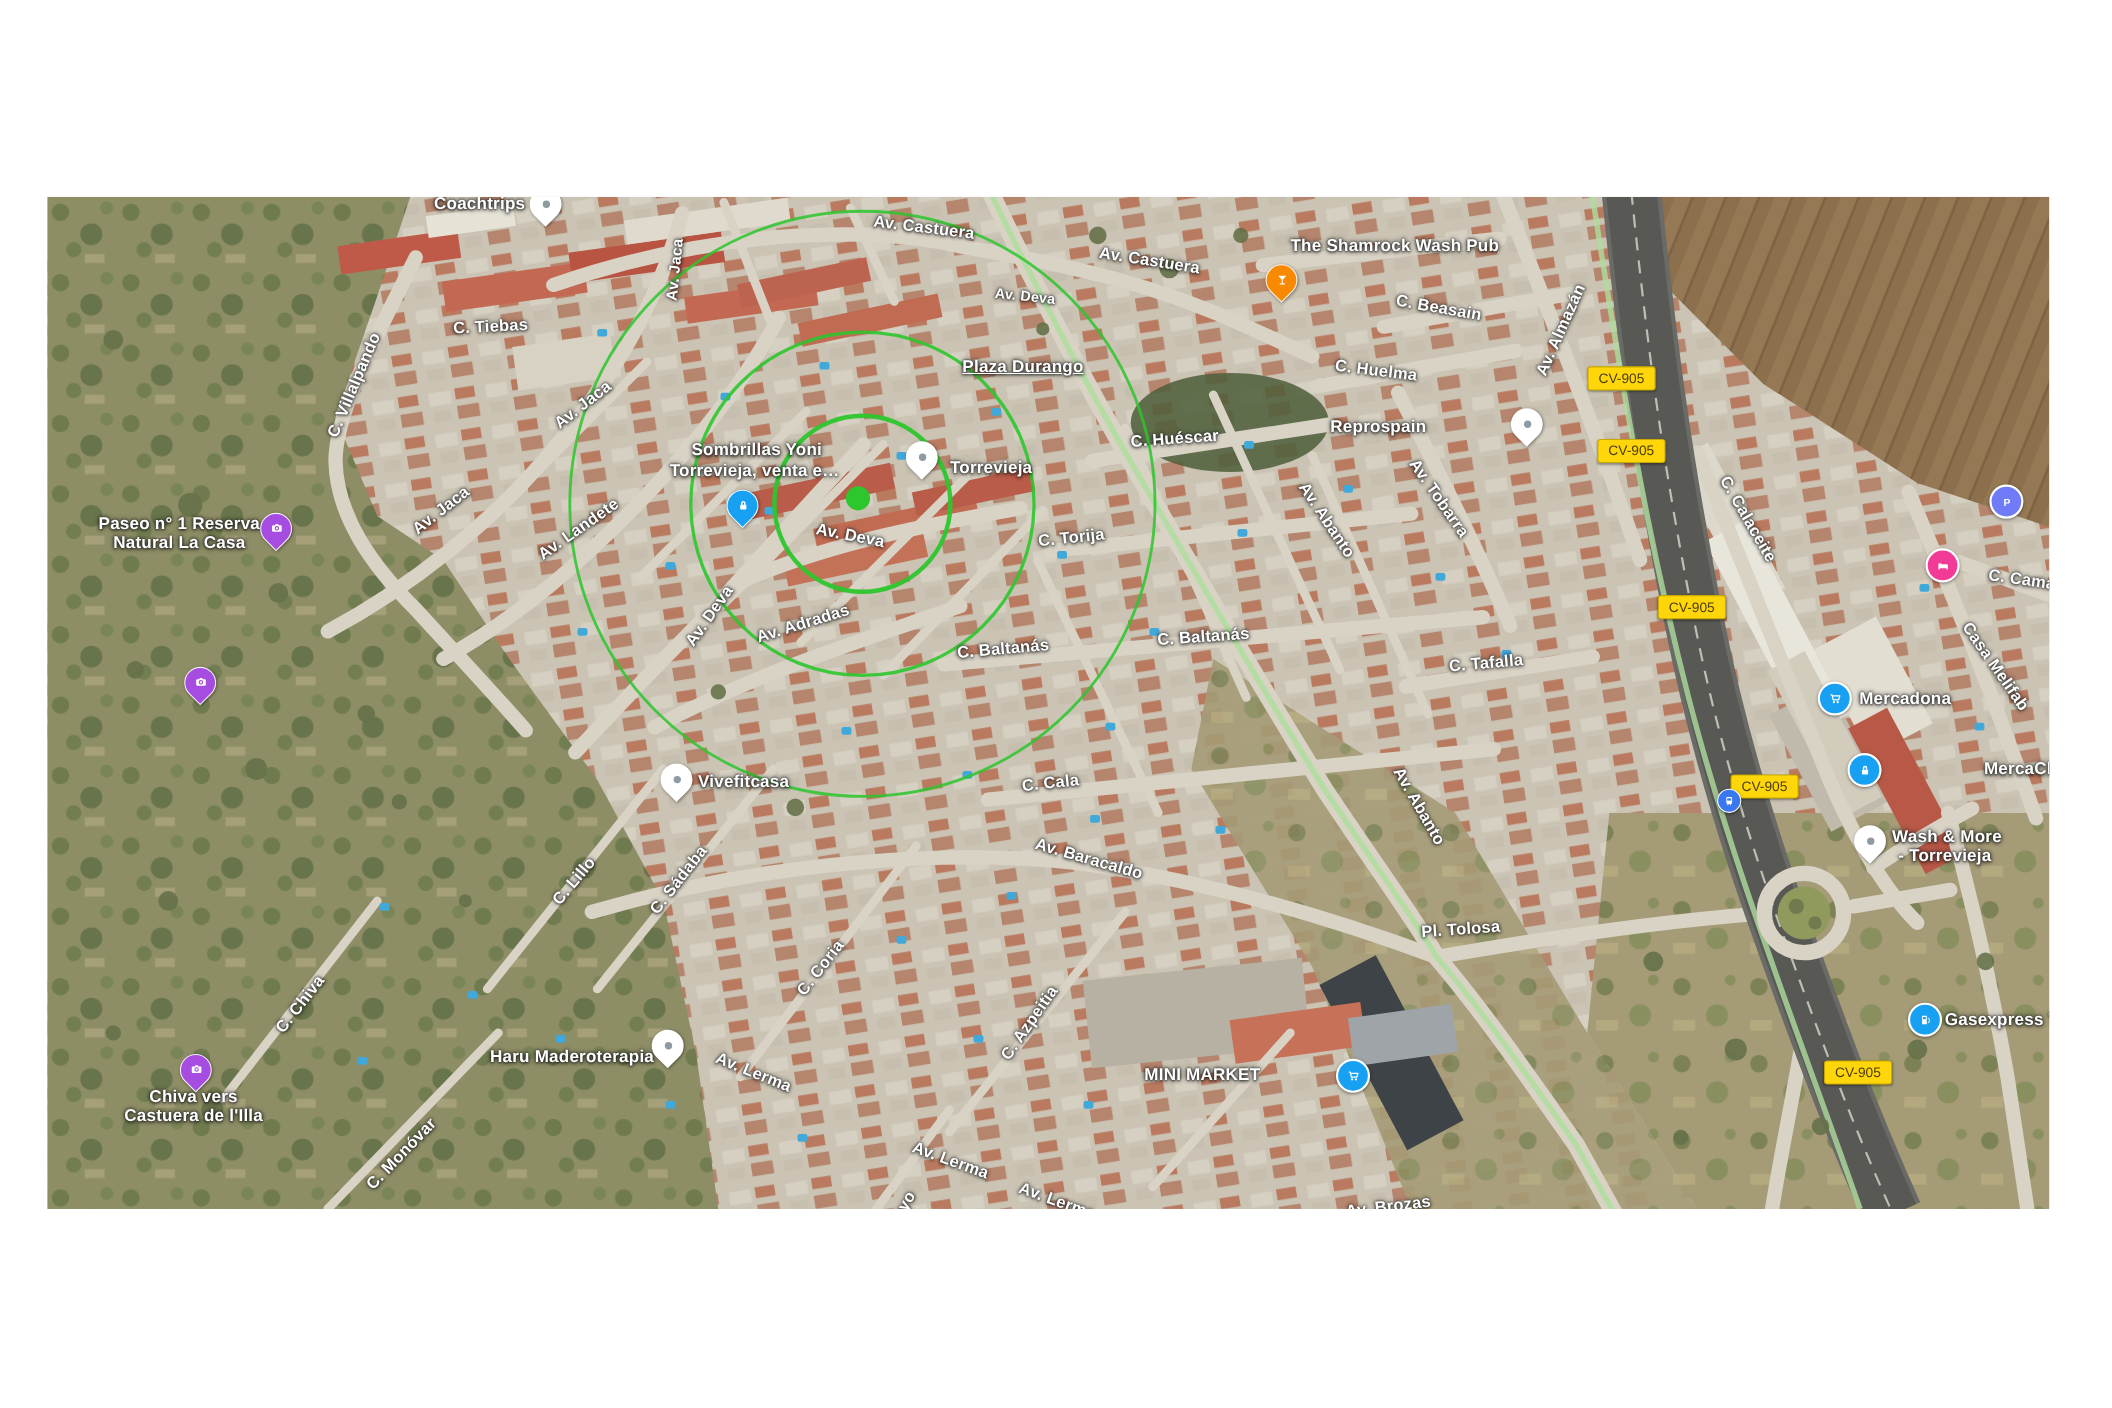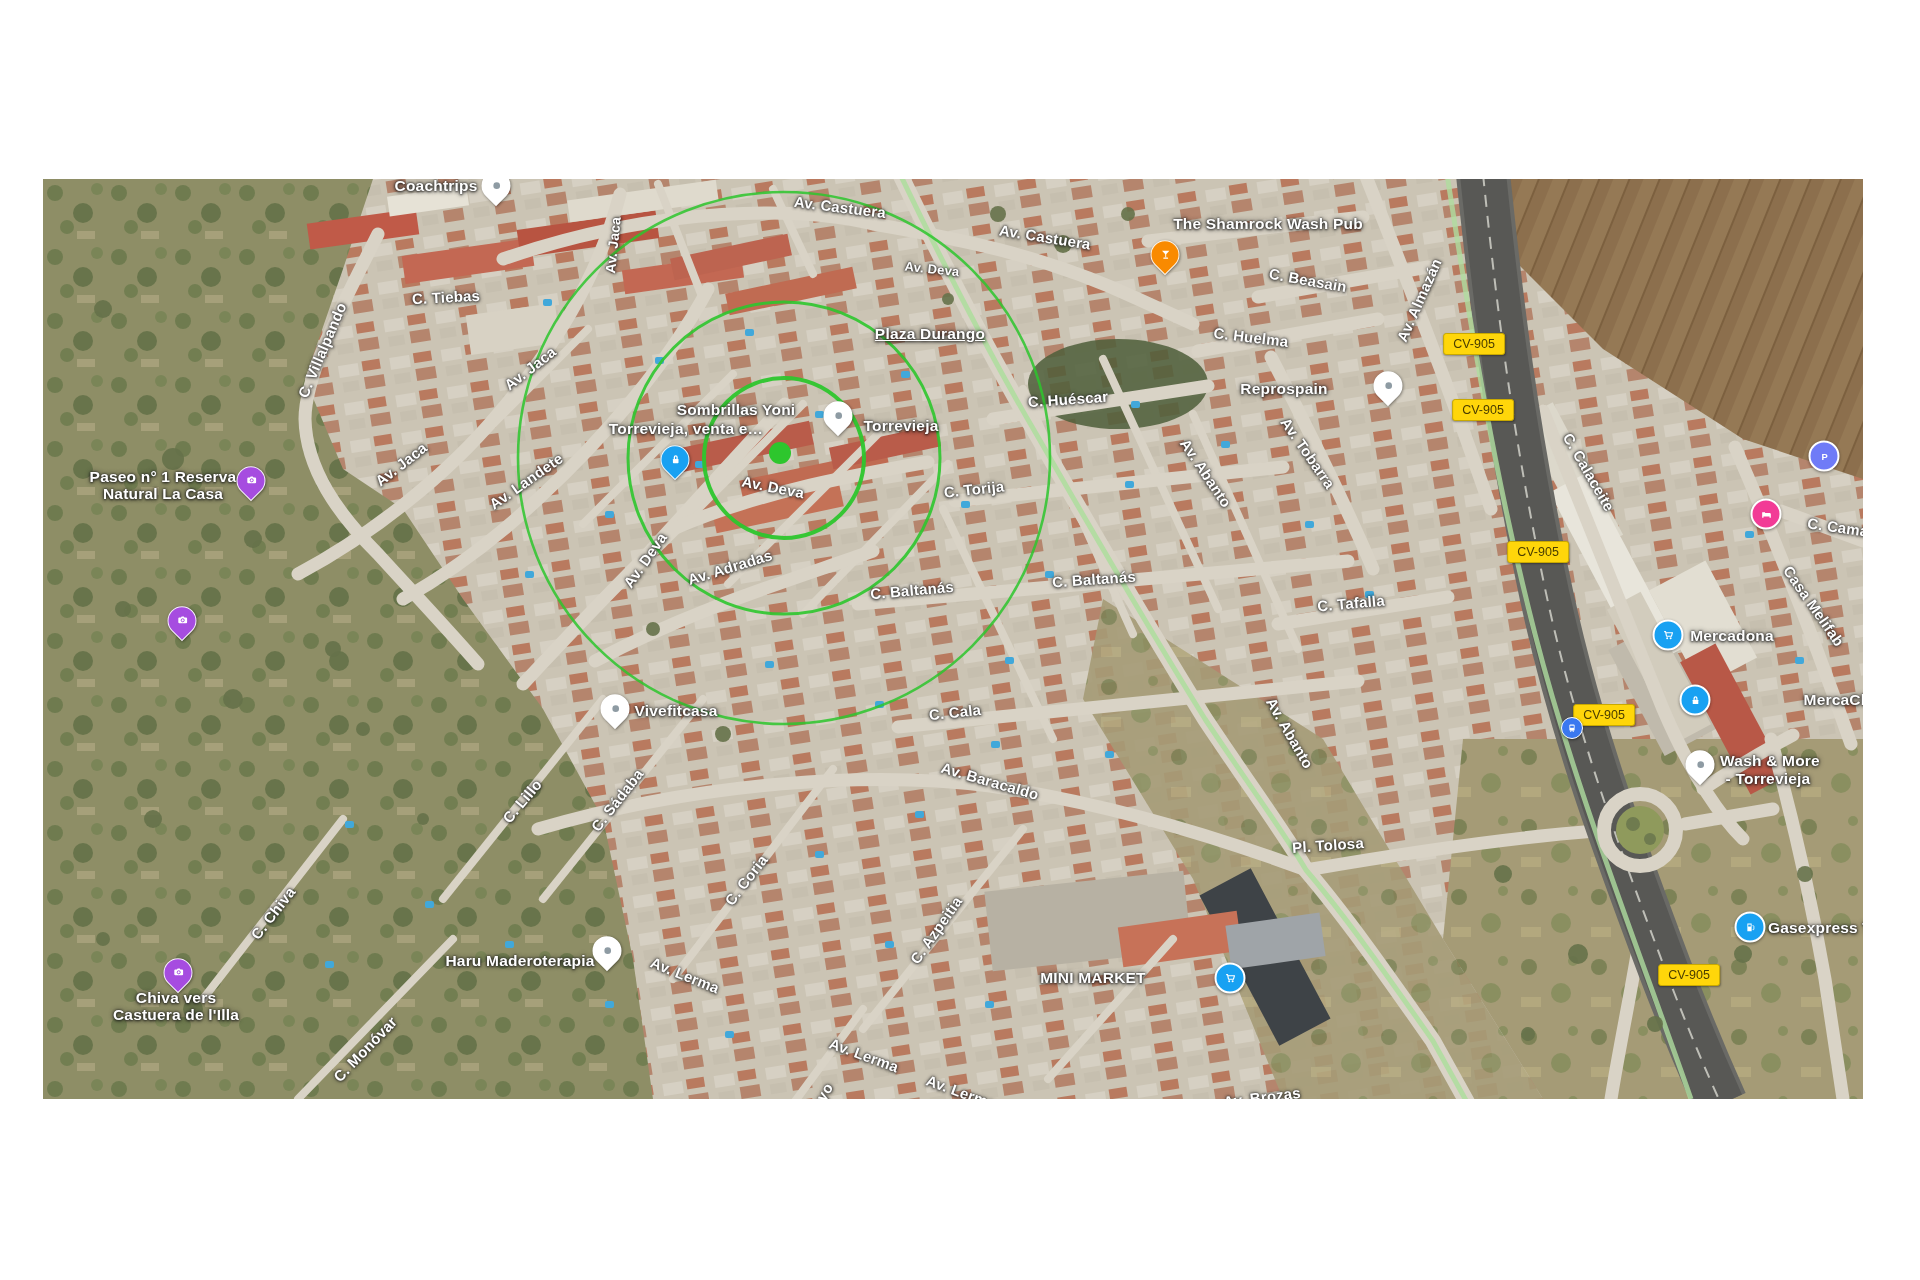--- a/index.html
+++ b/index.html
@@ -329,25 +329,25 @@
         <div class="slabel" style="left: 821px; top: 876px; --rot: 20deg; font-size: 15px;"><span>Av. Lerma</span></div>
         <div class="slabel" style="left: 918px; top: 913px; --rot: 20deg; font-size: 15px;"><span>Av. Lerma</span></div>
         <div class="slabel" style="left: 1219px; top: 918px; --rot: -7deg; font-size: 15px;"><span>Av. Brozas</span></div>
         <div class="slabel" style="left: 779px; top: 917px; --rot: -60deg; font-size: 15px;"><span>oyo</span></div>
       </div>
 
     <div class="layer">
 
     <div class="plabel" style="left: 393px; top: 7px;"><span>Coachtrips</span></div>
         <div class="plabel" style="left: 1225px; top: 45px;"><span>The Shamrock Wash Pub</span></div>
-        <div class="plabel" style="left: 645px; top: 231px; margin-left: 48px;"><span>Sombrillas Yoni</span></div>
+        <div class="plabel" style="left: 645px; top: 231px;"><span>Sombrillas Yoni</span></div>
         <div class="plabel" style="left: 643px; top: 250px;"><span>Torrevieja, venta e…</span></div>
         <div class="plabel" style="left: 858px; top: 247px;"><span>Torrevieja</span></div>
         <div class="plabel" style="left: 887px; top: 155px; text-decoration: underline;"><span>Plaza Durango</span></div>
-        <div class="plabel" style="left: 1241px; top: 210px;"><span>Reprospain</span></div>
+        <div class="plabel" style="left: 1210px; top: 210px;"><span>Reprospain</span></div>
         <div class="plabel" style="left: 633px; top: 532px;"><span>Vivefitcasa</span></div>
         <div class="plabel" style="left: 477px; top: 782px;"><span>Haru Maderoterapia</span></div>
         <div class="plabel" style="left: 1689px; top: 457px;"><span>Mercadona</span></div>
         <div class="plabel" style="left: 1798px; top: 521px; padding-left: 15px;"><span>MercaChina</span></div>
         <div class="plabel" style="left: 1727px; top: 582px;"><span>Wash &amp; More</span></div>
         <div class="plabel" style="left: 1725px; top: 600px;"><span>- Torrevieja</span></div>
         <div class="plabel" style="left: 1777px; top: 749px;"><span>Gasexpress T</span></div>
         <div class="plabel" style="left: 1050px; top: 799px;"><span>MINI MARKET</span></div>
         <div class="plabel" style="left: 120px; top: 298px;"><span>Paseo n° 1 Reserva</span></div>
         <div class="plabel" style="left: 120px; top: 315px;"><span>Natural La Casa</span></div>

